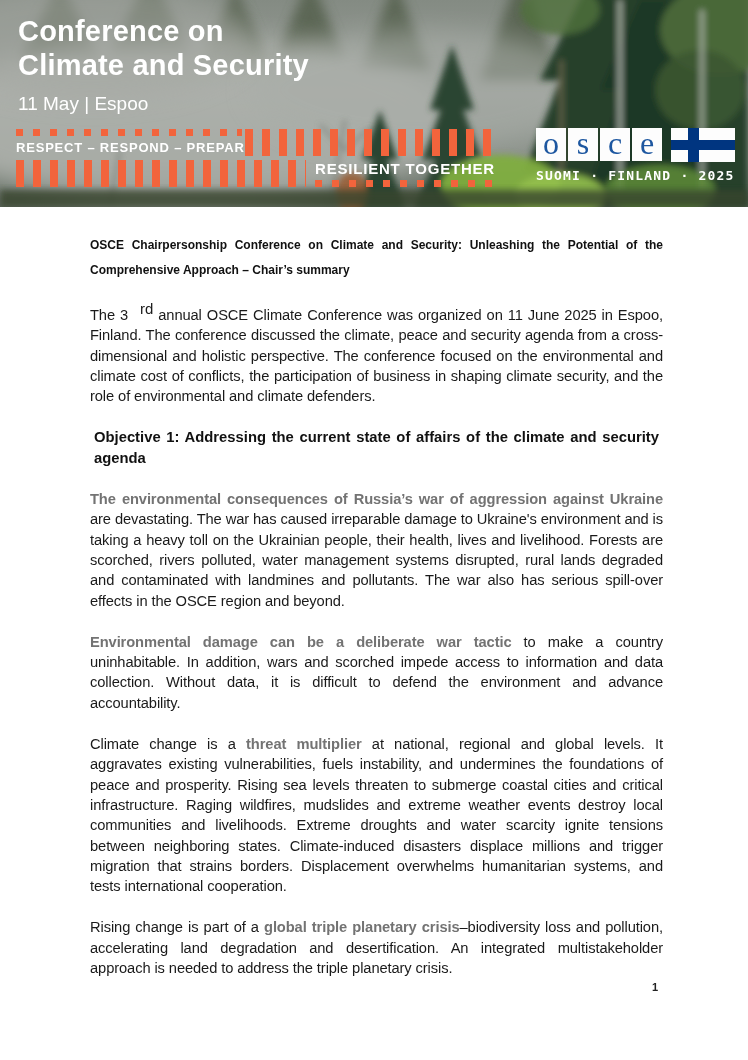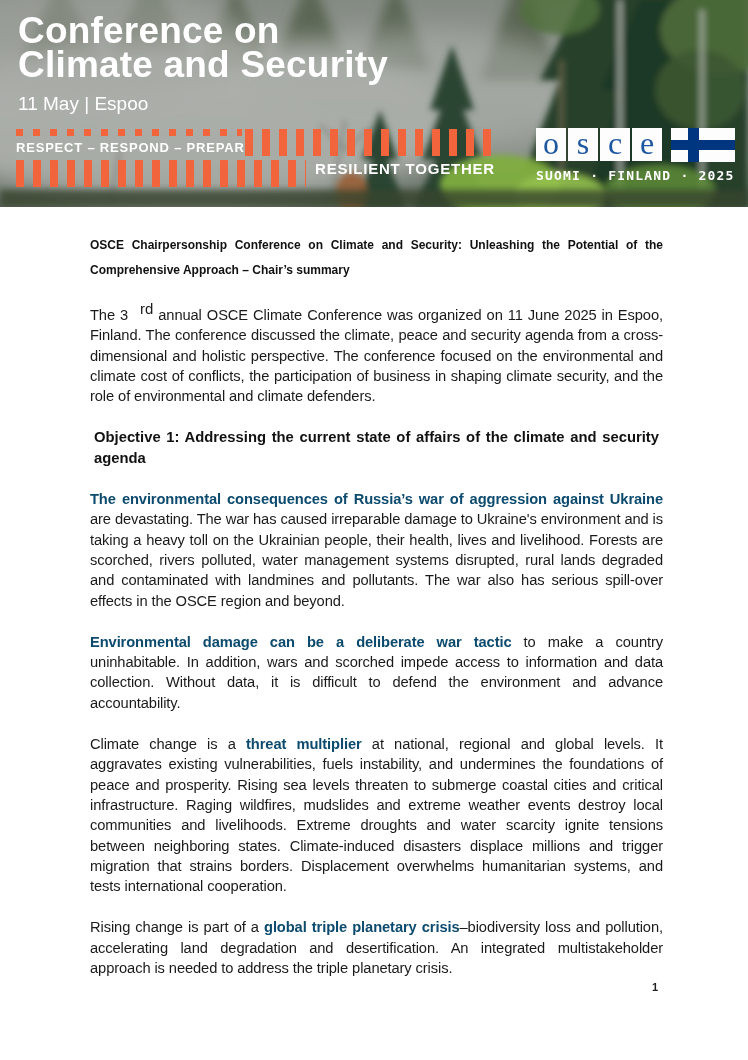--- a/index.html
+++ b/index.html
@@ -16,21 +16,21 @@
   .banner {
     position: relative;
     width: 748px; height: 207px;
     overflow: hidden;
     background: #8d938c;
   }
   .banner svg.photo { position: absolute; left: 0; top: 0; }
 
   .title {
     position: absolute; left: 18px; top: 14px;
-    font-size: 37px; line-height: 34px; font-weight: 700;
+    font-size: 29px; line-height: 34px; font-weight: 700;
     color: #ffffff; letter-spacing: 0.2px;
   }
   .subtitle {
     position: absolute; left: 18px; top: 93px;
     font-size: 19px; font-weight: 400; color: #ffffff;
   }
 
   
   .stripe-row { position: absolute; left: 16px; width: 479px; height: 27px; display: flex; }
   .stripe-row.r1 { top: 129px; }
@@ -40,21 +40,21 @@
       var(--orange) 0 8px, transparent 8px 17px);
   }
   .dots {
     height: 7px;
     background-image: repeating-linear-gradient(to right,
       var(--orange) 0 7px, transparent 7px 17px);
   }
   .seg-a { width: 226px; display: flex; flex-direction: column; justify-content: space-between; margin-right: 3px; }
   .seg-b { flex: 1; }
   .seg-c { width: 306px; margin-right: 9px; }
-  .seg-d { flex: 1; display: flex; flex-direction: row; justify-content: space-between; }
+  .seg-d { flex: 1; display: flex; flex-direction: column; justify-content: space-between; }
   .stripe-text1 {
     font-size: 13px; font-weight: 700; color: #fff;
     letter-spacing: 0.8px; line-height: 17px; white-space: nowrap;
   }
   .stripe-text2 {
     font-size: 15px; font-weight: 700; color: #fff;
     letter-spacing: 0.8px; line-height: 17px; white-space: nowrap;
   }
 
   
@@ -89,21 +89,21 @@
     margin: 21px 4px;
     font-size: 14.8px; line-height: 20.3px; font-weight: 700;
     color: #111; text-align: justify;
   }
   p.body-par {
     margin: 0 0 21px 0;
     font-size: 14.7px; line-height: 20.3px;
     text-align: justify; color: #1a1a1a;
     letter-spacing: -0.1px;
   }
-  p.body-par strong { color: #0c4a6e; }
+  p.body-par strong { color: #737373; }
   sup { font-size: 15px; line-height: 0; margin-left: 12px; }
 
   .page-number {
     position: absolute; left: 652px; top: 981px;
     font-size: 11px; font-weight: 700; color: #222;
   }
 </style>
 </head>
 <body>
 

